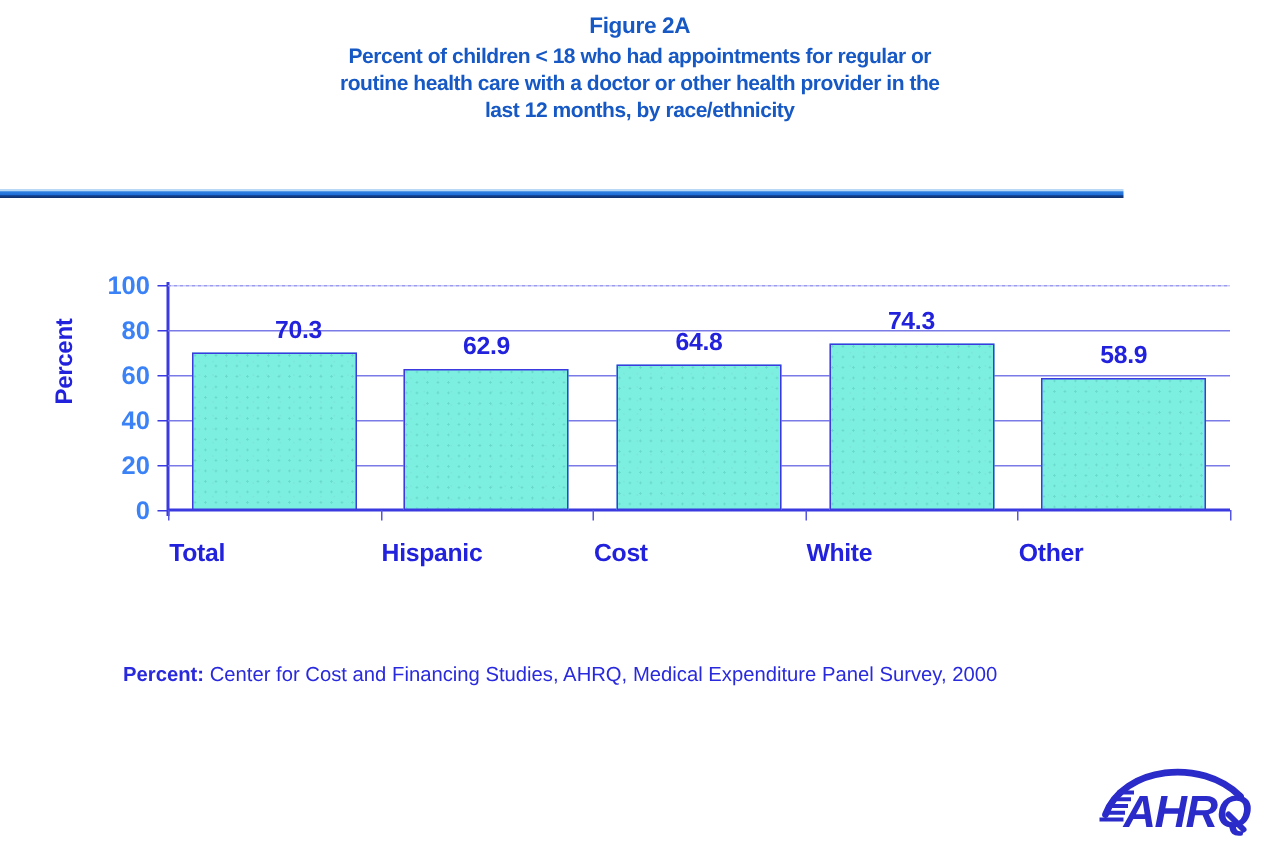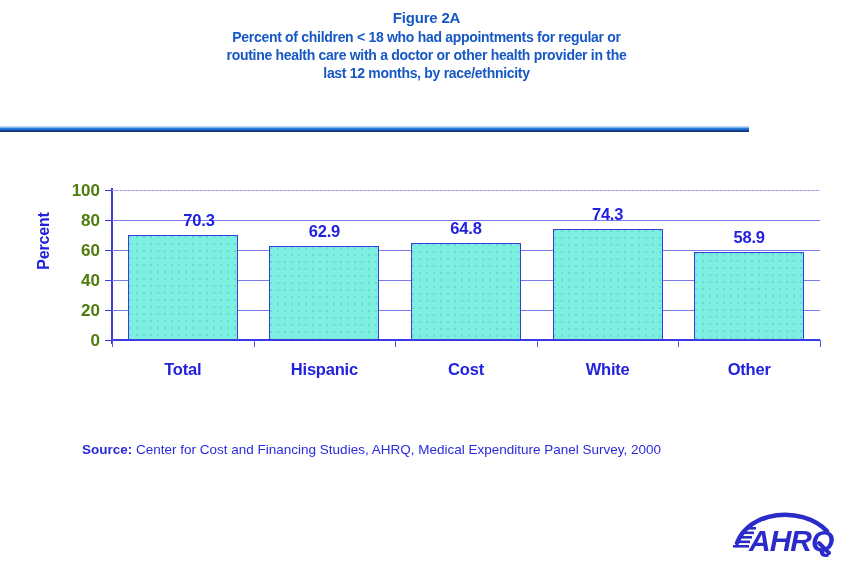--- a/index.html
+++ b/index.html
@@ -67,21 +67,21 @@
     color: #2222dd;
     font-size: 16px;
     font-weight: bold;
     letter-spacing: -0.2px;
   }
   .y-tick-label {
     position: absolute;
     right: 0;
     width: 46px;
     text-align: right;
-    color: #4d7c0f;
+    color: #3b82f6;
     font-size: 17px;
     font-weight: bold;
     line-height: 1;
     margin-top: -8px;
   }
   #y-tick-labels {
     position: absolute;
     left: 48px;
     top: 0;
     width: 52px;
@@ -148,21 +148,21 @@
     position: absolute;
     text-align: center;
     color: #2222dd;
     font-size: 16.5px;
     font-weight: bold;
     letter-spacing: -0.2px;
   }
   .cat-label {
     position: absolute;
     top: 360px;
-    text-align: center;
+    text-align: left;
     color: #2222dd;
     font-size: 16.5px;
     font-weight: bold;
     letter-spacing: -0.2px;
   }
 
   
   #source {
     position: absolute;
     left: 82px;
@@ -245,21 +245,21 @@
     <div class="cat-label" style="left: 254.4px; width: 140px;">Hispanic</div>
     <div class="bar-value" style="left: 406px; width: 120px; top: 218.8px;">64.8</div>
     <div class="cat-label" style="left: 396px; width: 140px;">Cost</div>
     <div class="bar-value" style="left: 547.6px; width: 120px; top: 204.55px;">74.3</div>
     <div class="cat-label" style="left: 537.6px; width: 140px;">White</div>
     <div class="bar-value" style="left: 689.2px; width: 120px; top: 227.65px;">58.9</div>
     <div class="cat-label" style="left: 679.2px; width: 140px;">Other</div>
   </div>
 
 <div id="source">
-  <span id="source-label">Source:</span><span id="source-text"> Center for Cost and Financing Studies, AHRQ, Medical Expenditure Panel Survey, 2000</span>
+  <span id="source-label">Percent:</span><span id="source-text"> Center for Cost and Financing Studies, AHRQ, Medical Expenditure Panel Survey, 2000</span>
 </div>
 
 <div id="logo">
   <svg viewBox="0 0 116 60" width="116" height="60">
     <path d="M10 40 C 22 8, 74 2, 100 28" stroke="#2b2bc9" stroke-width="4.5" fill="none" stroke-linecap="round"></path>
     <g fill="#2b2bc9">
       <path d="M6 42 h16 v2.6 h-16 z"></path>
       <path d="M9 37.5 h14 v2.6 h-14 z"></path>
       <path d="M12 33 h13 v2.6 h-13 z"></path>
       <path d="M15 28.5 h12 v2.6 h-12 z"></path>

